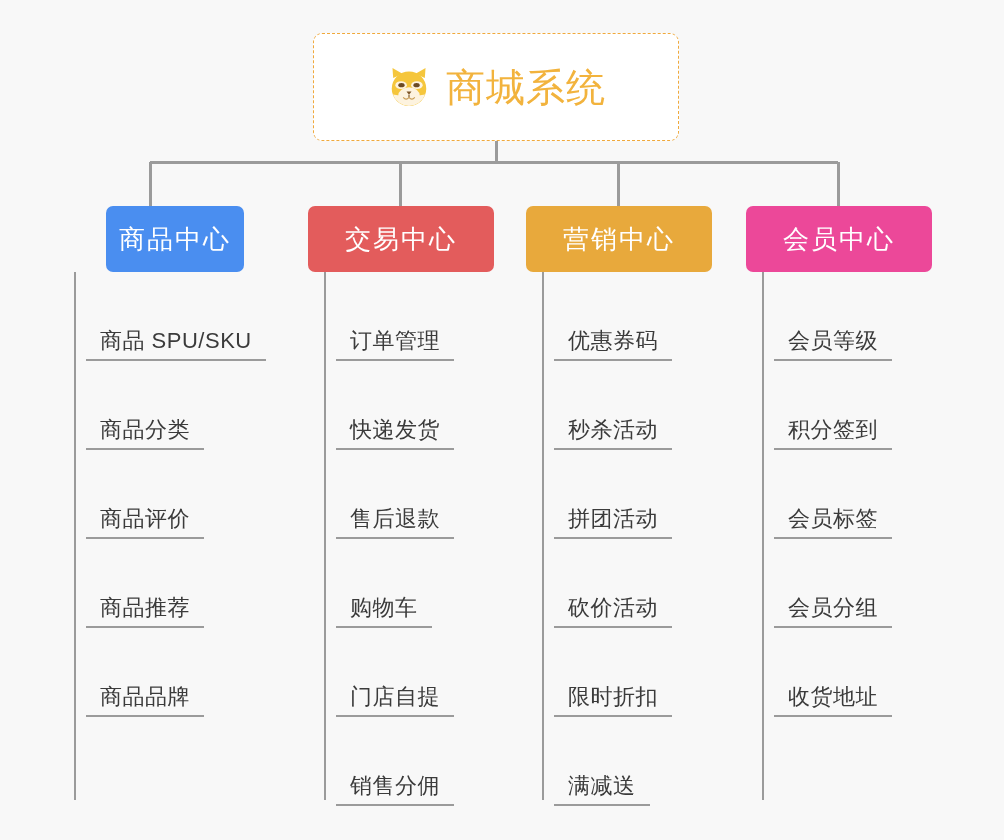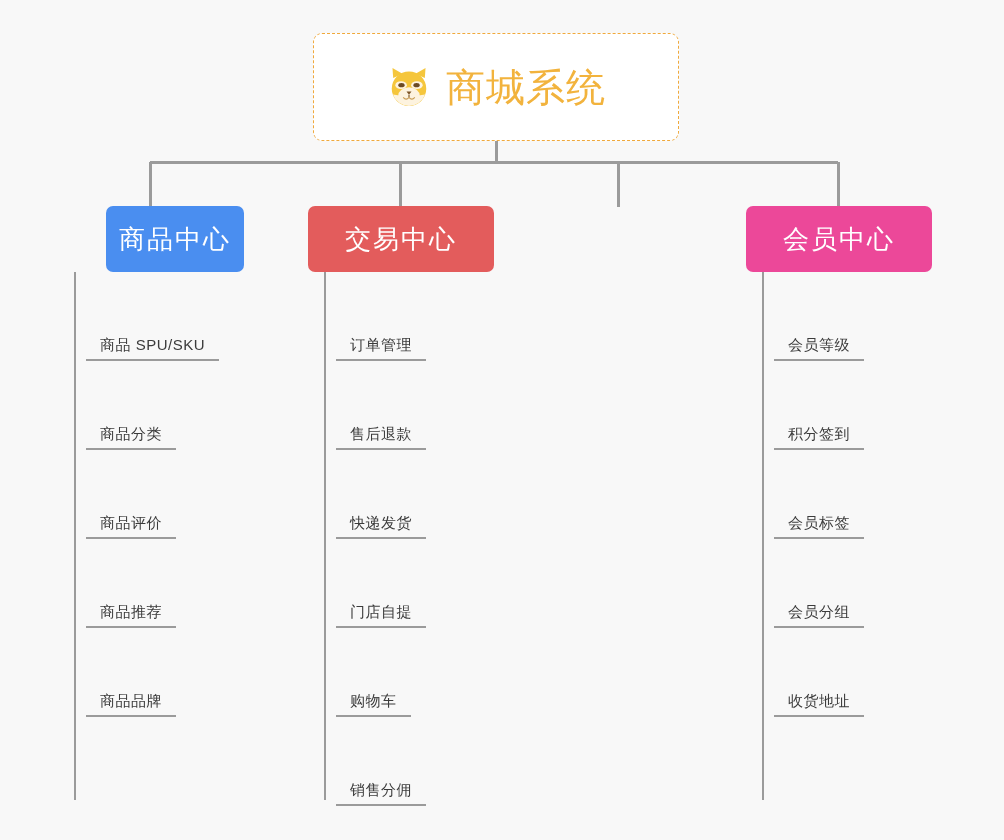--- a/index.html
+++ b/index.html
@@ -95,21 +95,21 @@
   }
   .leaf-item {
     position: relative;
     height: 89px;
     display: flex;
     align-items: flex-end;
     padding-left: 26px;
     box-sizing: border-box;
   }
   .leaf-label {
-    font-size: 15px;
+    font-size: 22px;
     color: #3b3b3b;
     line-height: 1;
     padding-bottom: 7px;
     border-bottom: 2px solid #9b9b9b;
     white-space: nowrap;
     letter-spacing: 0.5px;
     margin-left: -14px;
     padding-left: 14px;
     padding-right: 14px;
   }
@@ -195,37 +195,63 @@
   <div class="column col-1">
     <div class="cat-box" style="background: rgb(227, 92, 92);">
       <span>交易中心</span>
     </div>
     <div class="leaf-list">
       <div class="leaf-trunk" style="height: 528px; background: rgb(155, 155, 155);"></div>
       <div class="leaf-item">
           <span class="leaf-label">订单管理</span>
         </div>
       <div class="leaf-item">
+          <span class="leaf-label">快递发货</span>
+        </div>
+      <div class="leaf-item">
           <span class="leaf-label">售后退款</span>
         </div>
       <div class="leaf-item">
-          <span class="leaf-label">快递发货</span>
+          <span class="leaf-label">购物车</span>
         </div>
       <div class="leaf-item">
           <span class="leaf-label">门店自提</span>
         </div>
       <div class="leaf-item">
-          <span class="leaf-label">购物车</span>
-        </div>
-      <div class="leaf-item">
           <span class="leaf-label">销售分佣</span>
         </div>
     </div>
   </div>
 
+  <div class="column col-2">
+    <div class="cat-box" style="background: rgb(232, 169, 60);">
+      <span>营销中心</span>
+    </div>
+    <div class="leaf-list">
+      <div class="leaf-trunk" style="height: 528px; background: rgb(155, 155, 155);"></div>
+      <div class="leaf-item">
+          <span class="leaf-label">优惠券码</span>
+        </div>
+      <div class="leaf-item">
+          <span class="leaf-label">秒杀活动</span>
+        </div>
+      <div class="leaf-item">
+          <span class="leaf-label">拼团活动</span>
+        </div>
+      <div class="leaf-item">
+          <span class="leaf-label">砍价活动</span>
+        </div>
+      <div class="leaf-item">
+          <span class="leaf-label">限时折扣</span>
+        </div>
+      <div class="leaf-item">
+          <span class="leaf-label">满减送</span>
+        </div>
+    </div>
+  </div>
 
   <div class="column col-3">
     <div class="cat-box" style="background: #ec4899;">
       <span>会员中心</span>
     </div>
     <div class="leaf-list">
       <div class="leaf-trunk" style="height: 528px; background: rgb(155, 155, 155);"></div>
       <div class="leaf-item">
           <span class="leaf-label">会员等级</span>
         </div>

